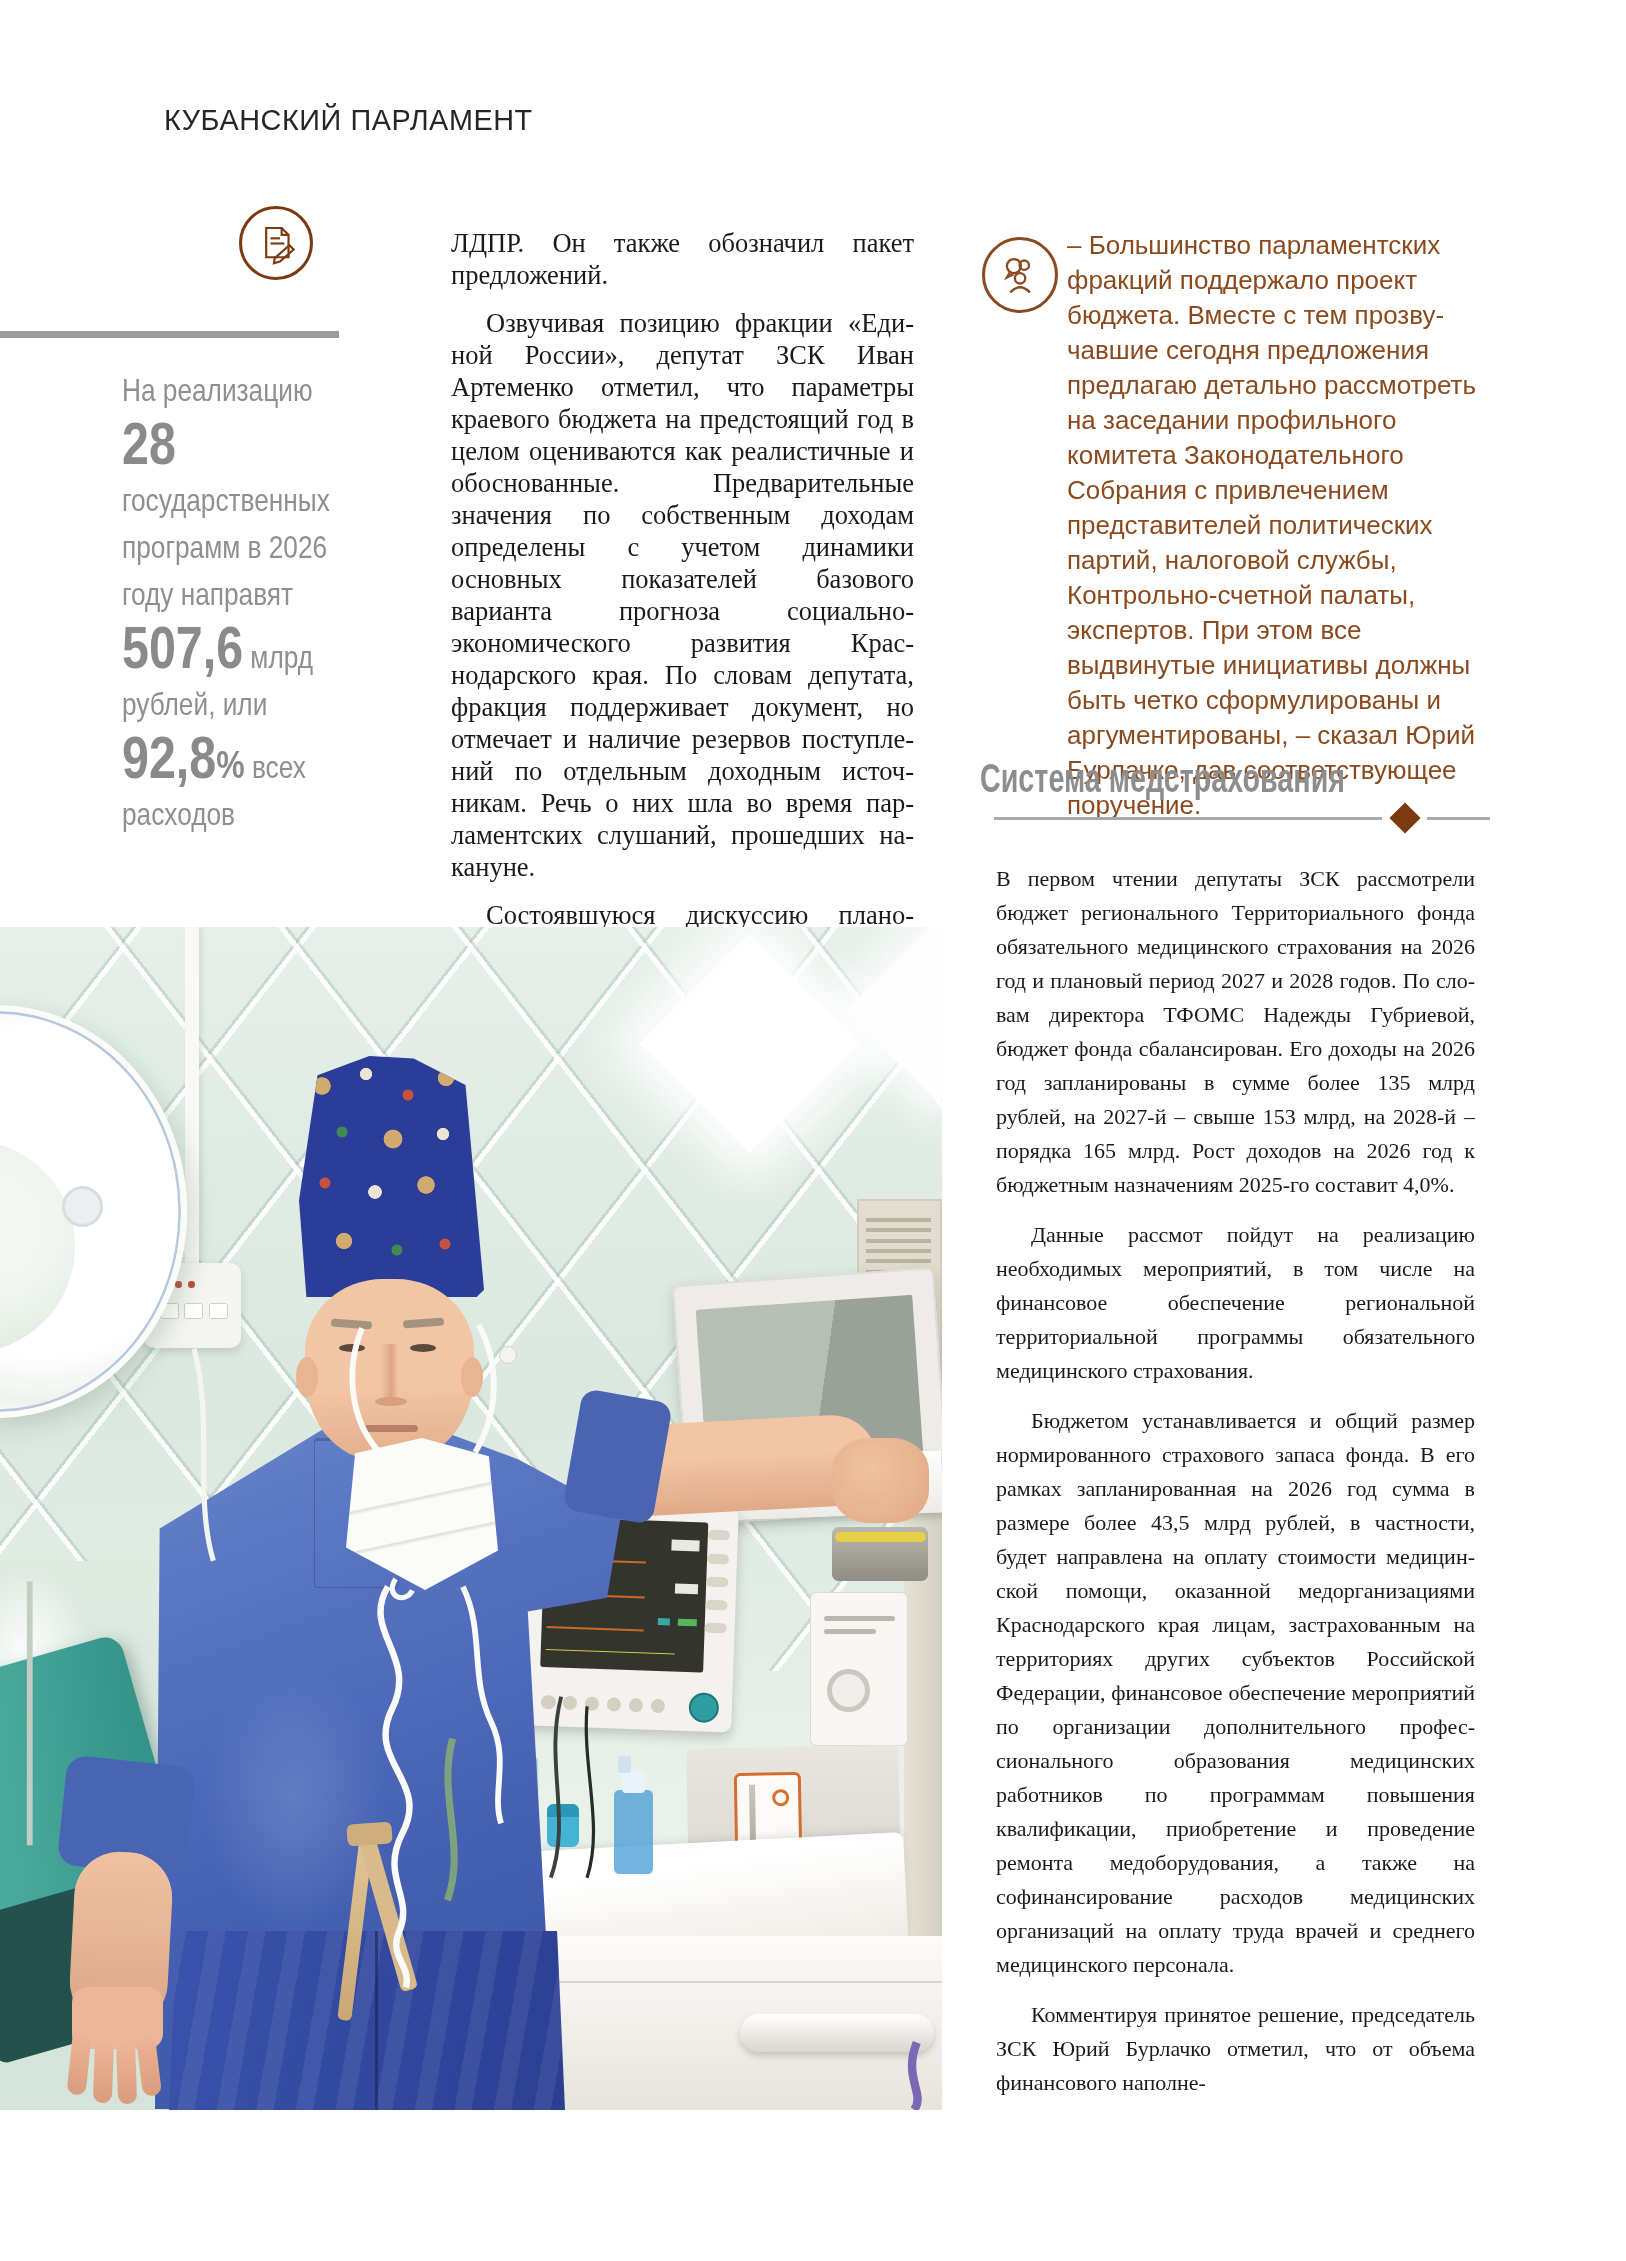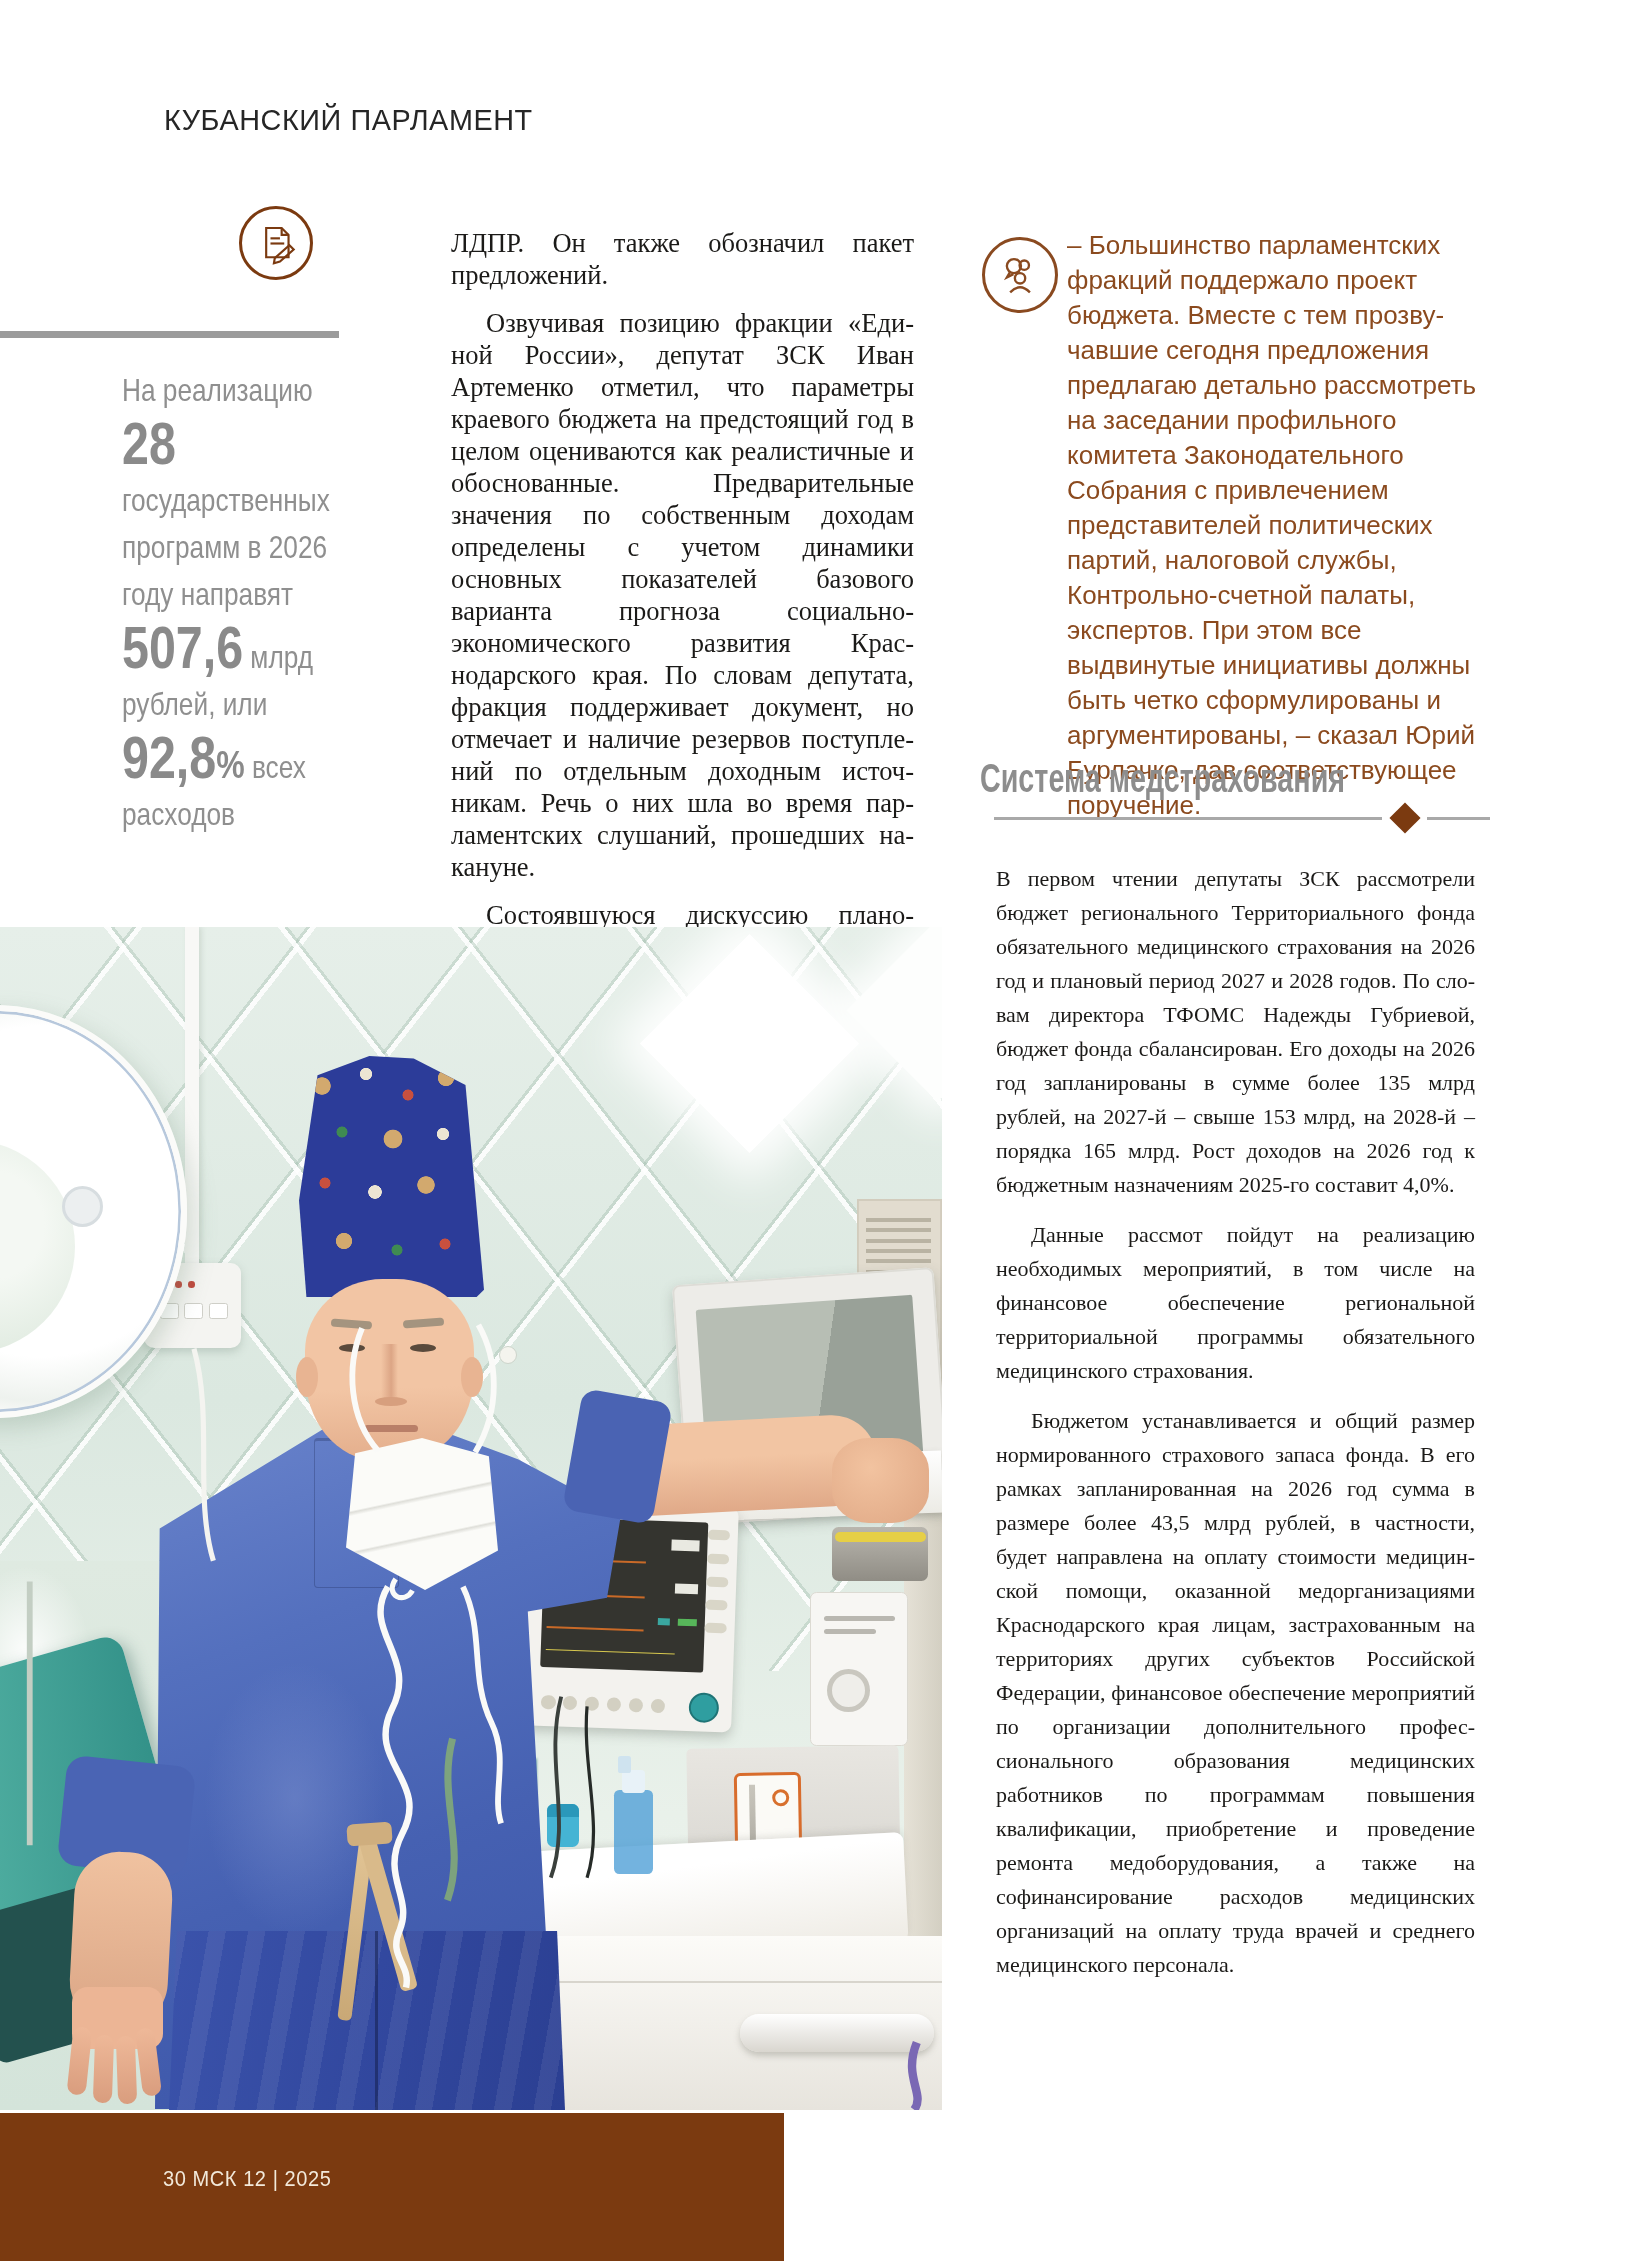--- a/index.html
+++ b/index.html
@@ -311,20 +311,21 @@
   <div class="section-rule">
     <div class="ln ln-left"></div>
     <div class="diamond"></div>
     <div class="ln ln-right"></div>
   </div>
 
   <div class="serifcol col-right-body">
     <p>В первом чтении депутаты ЗСК рассмот­рели бюджет регионального Территори­ального фонда обязательного медицин­ского страхования на 2026 год и плано­вый период 2027 и 2028 годов. По сло­вам директора ТФОМС Надежды Губрие­вой, бюджет фонда сбалансирован. Его доходы на 2026 год запланированы в сумме более 135 млрд рублей, на 2027-й – свыше 153 млрд, на 2028-й – порядка 165 млрд. Рост доходов на 2026 год к бюджетным назначениям 2025-го соста­вит 4,0%.</p>
     <p>Данные рассмот пойдут на реализа­цию необходимых мероприятий, в том числе на финансовое обеспечение ре­гиональной территориальной програм­мы обязательного медицинского страхо­вания.</p>
     <p>Бюджетом устанавливается и общий размер нормированного страхового за­паса фонда. В его рамках запланирован­ная на 2026 год сумма в размере более 43,5 млрд рублей, в частности, будет на­правлена на оплату стоимости медицин­ской помощи, оказанной медорганиза­циями Краснодарского края лицам, за­страхованным на территориях других субъектов Российской Федерации, фи­нансовое обеспечение мероприятий по организации дополнительного профес­сионального образования медицинских работников по программам повышения квалификации, приобретение и проведе­ние ремонта медоборудования, а также на софинансирование расходов медицин­ских организаций на оплату труда врачей и среднего медицинского персонала.</p>
+    <p>Комментируя принятое решение, председатель ЗСК Юрий Бурлачко отме­тил, что от объема финансового наполне-</p>
   </div>
 
   <div class="photo">
     <div class="tiles"></div>
     <div class="ceil-light1"></div>
     <div class="ceil-light2"></div>
     <div class="lamp-arm"></div>
     <div class="lamp-joint">
       <div class="joint-dot jd1"></div>
       <div class="joint-dot jd2"></div>
@@ -459,18 +460,15 @@
       <path d="M700,1255 C676,1345 722,1420 692,1505" stroke="#86ae74" stroke-width="11" fill="none" opacity=".85"></path>
       <path d="M585,810 C540,760 535,680 560,620" stroke="#fafaf8" stroke-width="9" fill="none"></path>
       <path d="M735,812 C775,745 770,668 740,615" stroke="#fafaf8" stroke-width="9" fill="none"></path>
       <path d="M600,1020 C558,1090 648,1128 606,1210 C566,1292 666,1320 622,1402 C588,1468 640,1500 618,1552 C600,1592 636,1604 628,1640" stroke="#fafaf8" stroke-width="10" fill="none"></path>
       <path d="M716,1020 C750,1090 726,1160 760,1230 C788,1288 760,1340 775,1386" stroke="#fafaf8" stroke-width="9" fill="none"></path>
       <path d="M612,1008 c-18,26 14,40 26,18" stroke="#fafaf8" stroke-width="8" fill="none"></path>
       <path d="M1418,1725 C1396,1780 1432,1804 1414,1829" stroke="#7a68b4" stroke-width="13" fill="none"></path>
     </svg>
   </div>
 
-  <div class="footer-block">
-    <div class="footer-text">30 МСК 12 | 2025</div>
-  </div>
 
 </div>
 
 
 </body></html>

